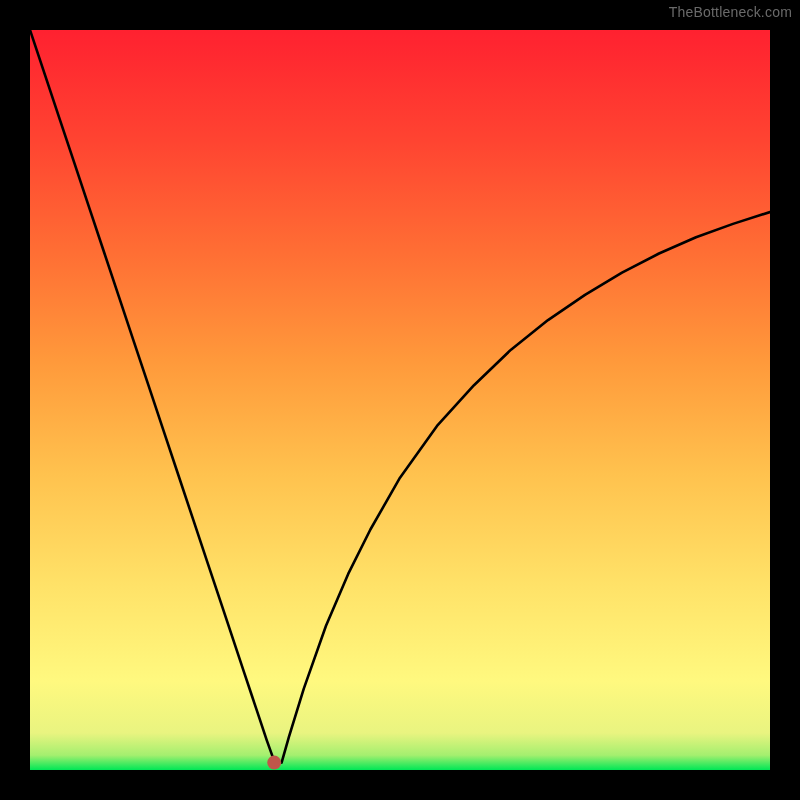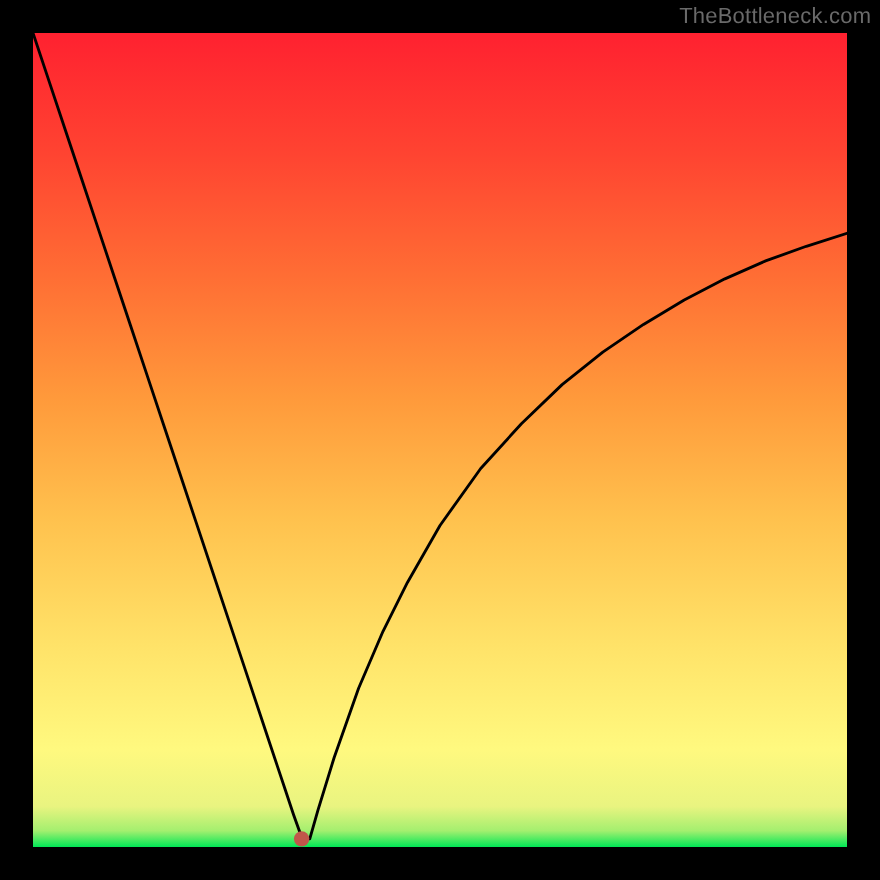--- a/index.html
+++ b/index.html
@@ -14,21 +14,21 @@
     position: relative;
     width: 800px;
     height: 800px;
     background: #000;
   }
   .watermark {
     position: absolute;
     top: 4px;
     right: 8px;
     color: #6a6a6a;
-    font-size: 20px;
+    font-size: 14px;
     font-weight: 500;
     z-index: 10;
     letter-spacing: 0.2px;
   }
   .plot-wrap {
     position: absolute;
     left: 30px;
     top: 30px;
     width: 740px;
     height: 740px;

